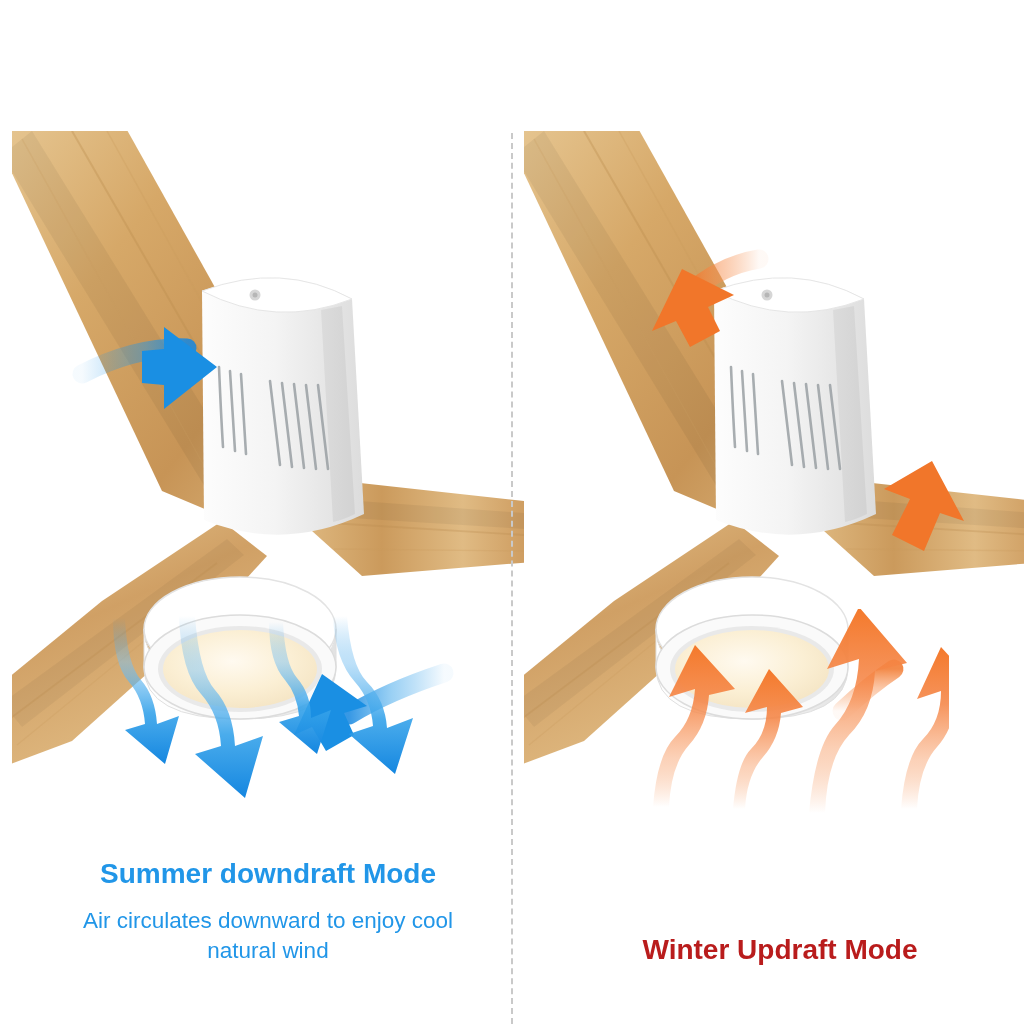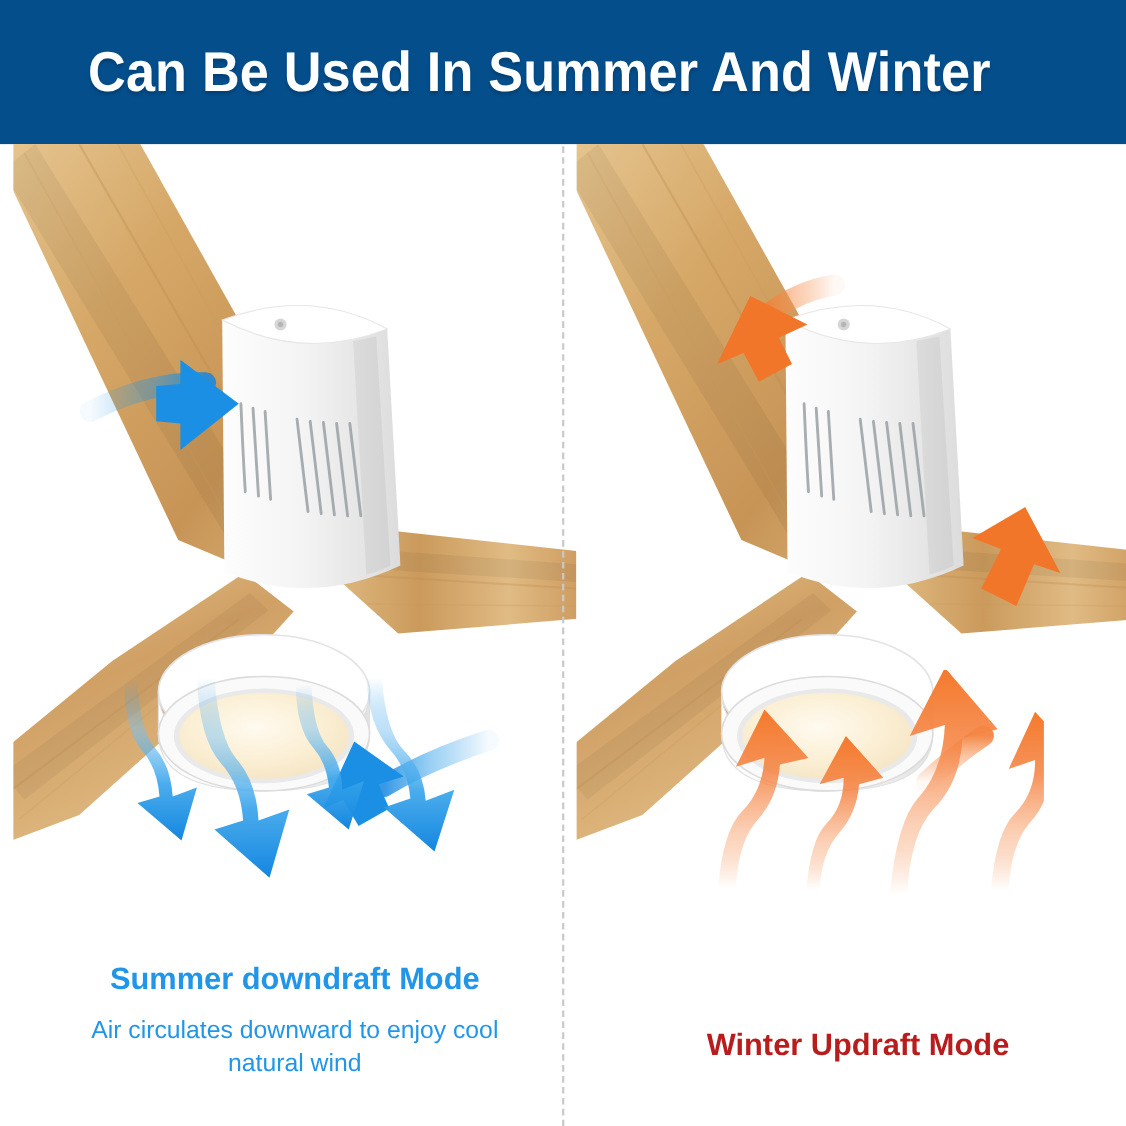--- a/index.html
+++ b/index.html
@@ -49,35 +49,32 @@
     position:absolute;bottom:42px;width:512px;text-align:center;
   }
   .caption-title{
     font-family:"Liberation Sans", sans-serif;
     font-weight:bold;font-size:28px;line-height:1.15;
     margin:0 0 16px 0;
   }
   .caption-body{
     font-family:"Liberation Sans", sans-serif;
     font-weight:normal;font-size:22.5px;line-height:1.34;
-    margin:0;padding:0 44px;
+    margin:16px;padding:0 44px;
   }
   .cap-summer .caption-title{color:#2196e8;}
   .cap-summer .caption-body{color:#2196e8;}
   .cap-winter .caption-title{color:#b91c1c;}
   .cap-winter .caption-body{color:#f1762a;}
 </style>
 </head>
 <body>
 
 <div class="page">
 
-  <div class="banner">
-    <div class="banner-title">Can Be Used In Summer And Winter</div>
-  </div>
 
   <div class="panels">
 
     <div class="panel panel-left">
 
       <svg class="fan" viewBox="0 0 512 700">
         <defs>
           <linearGradient id="woodA" x1="0" y1="0" x2="1" y2="1">
             <stop offset="0%" stop-color="#e7c894"></stop>
             <stop offset="35%" stop-color="#d6a868"></stop>

